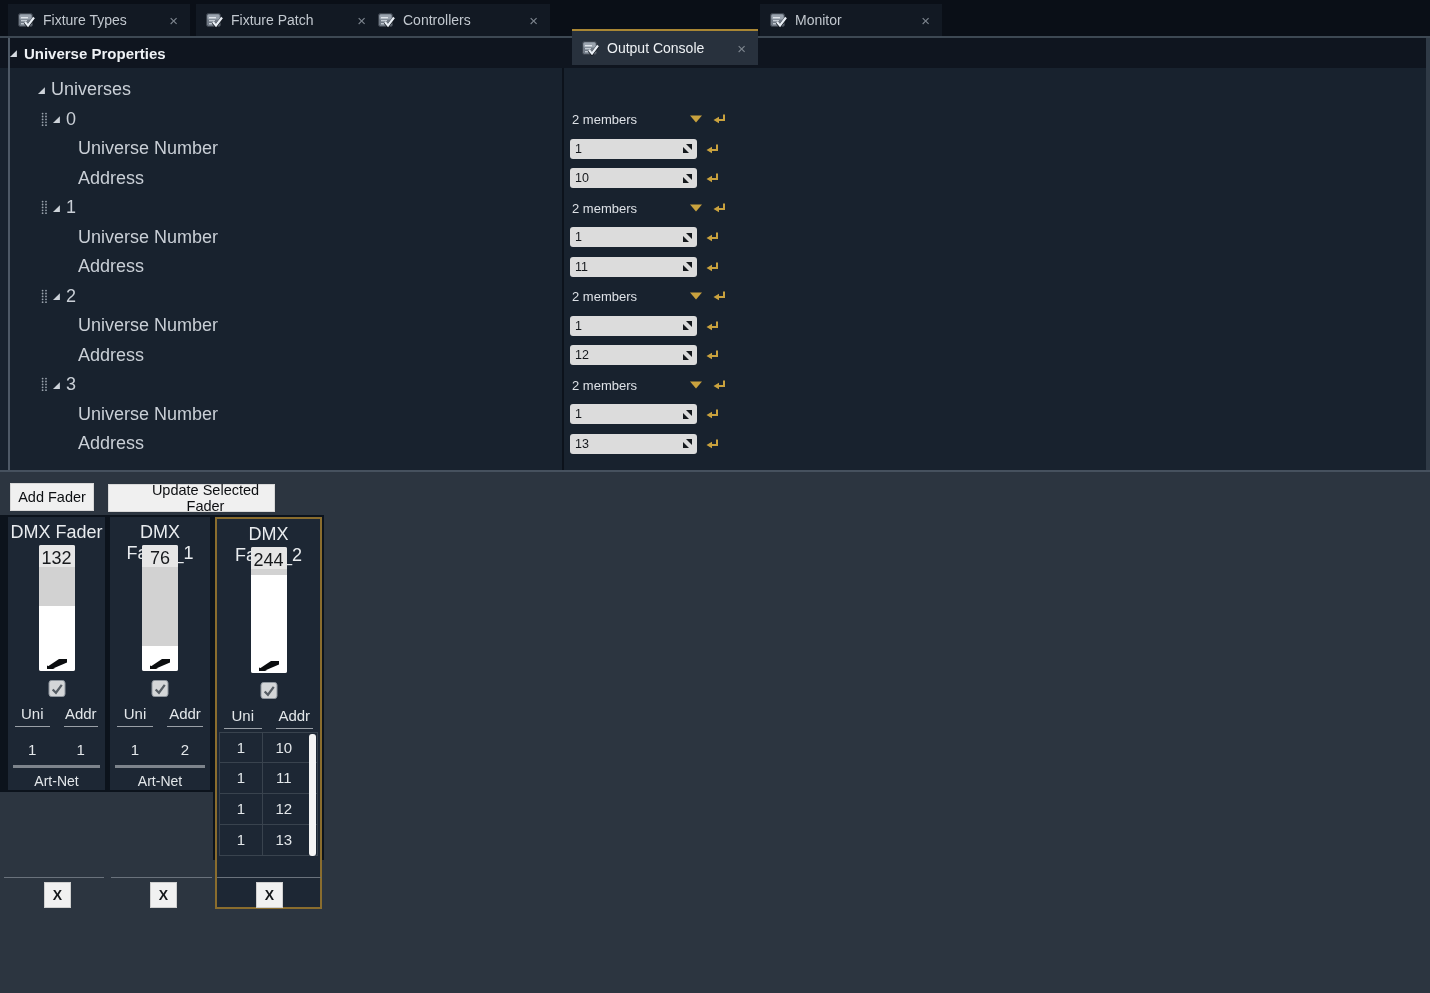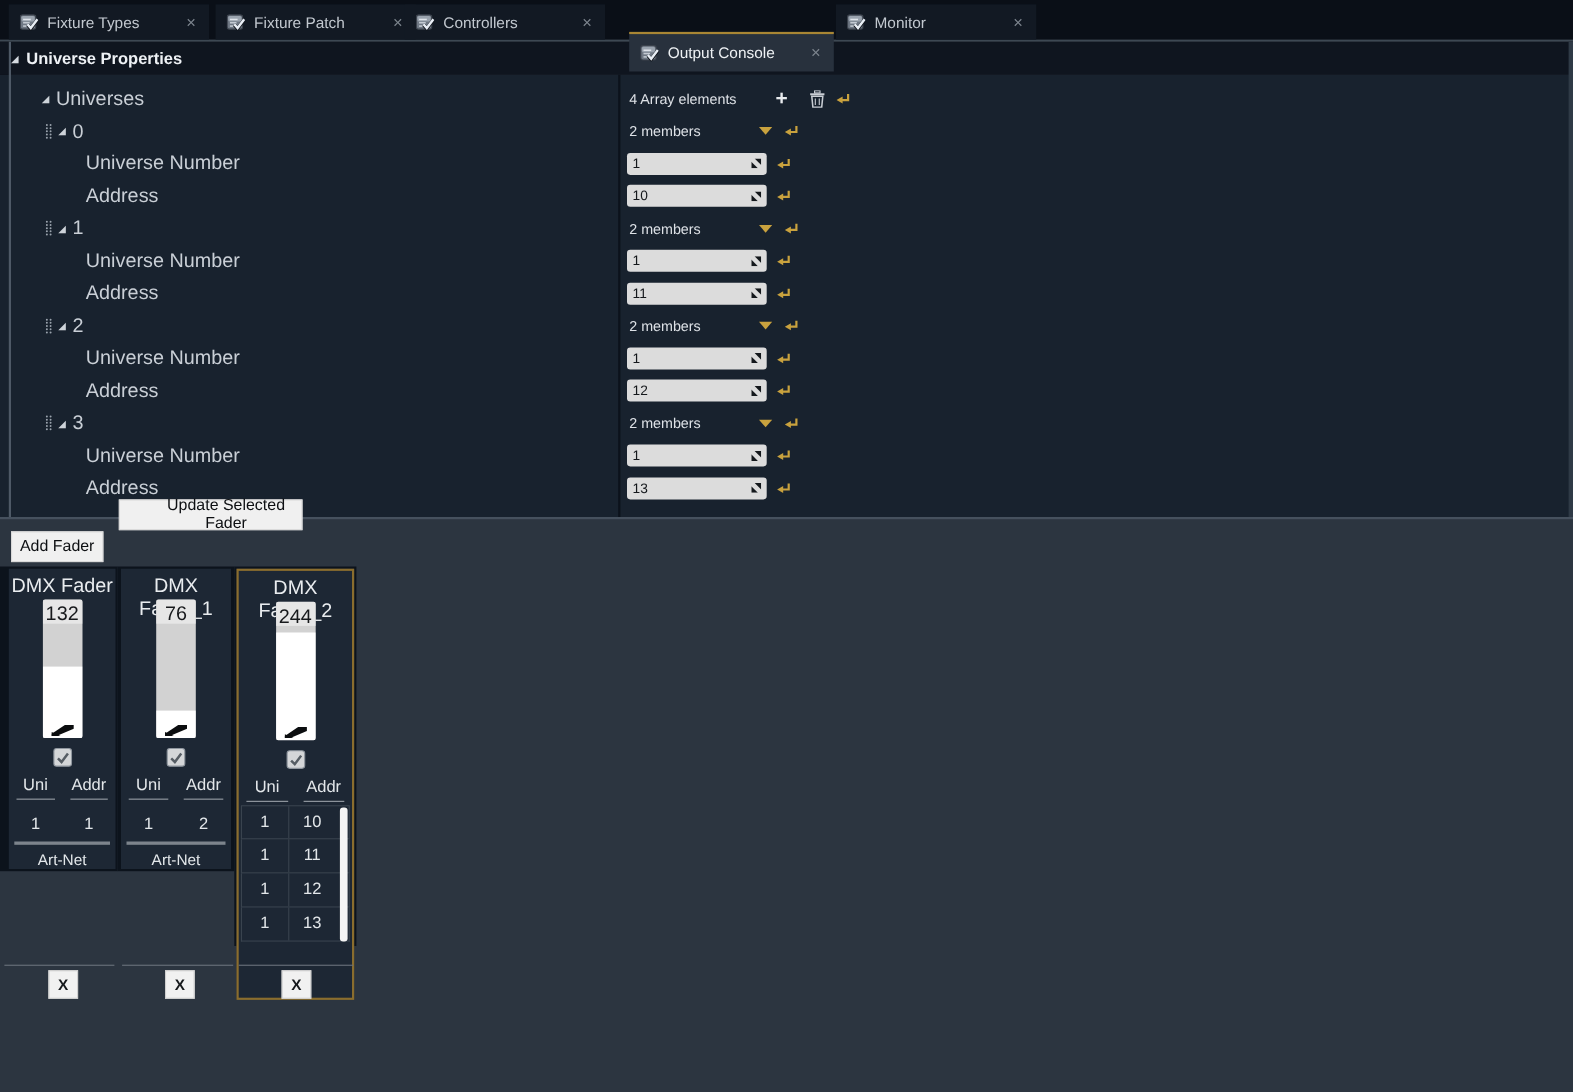--- a/index.html
+++ b/index.html
@@ -51,21 +51,21 @@
   .plus-ic{color:#e8ebee;font-size:19px;font-weight:bold;line-height:1;}
   .dd-tri{width:0;height:0;border-left:6px solid transparent;border-right:6px solid transparent;border-top:7px solid var(--reset-yellow);}
   .spin{position:absolute;left:0;top:50%;transform:translateY(-50%);width:127px;height:20px;background:var(--input-bg);
         border-radius:3px;display:flex;align-items:center;padding:0 5px;}
   .spintext{font-size:12.5px;color:#15181c;flex:1;}
 
   
   .toolbar-btn{position:absolute;background:#f0f0f0;border:1px solid #d8d8d8;color:#0d0f12;
                font-size:14.5px;font-family:inherit;display:flex;align-items:center;justify-content:center;}
   #add-fader-btn{left:10px;top:483px;width:84px;height:28px;}
-  #update-fader-btn{left:108px;top:454px;width:167px;height:28px;padding-left:28px;}
+  #update-fader-btn{left:108px;top:484px;width:167px;height:28px;padding-left:28px;}
 
   .fader-wrap{position:absolute;background:var(--gap-bg);}
   .fader-panel{position:absolute;background:var(--fader-panel-bg);}
   .fader-panel.sel{border:2px solid var(--selection-border);}
   .fader-title{position:absolute;left:0;top:5px;width:100%;text-align:center;font-size:18px;color:#e9ecef;}
   .slider{position:absolute;top:28px;width:36px;height:126px;background:#d2d2d2;border-radius:2px;overflow:hidden;}
   .slider .cap{position:absolute;left:0;top:0;width:100%;height:22px;background:#e6e6e6;}
   .slider .fill{position:absolute;left:0;bottom:0;width:100%;background:#ffffff;}
   .slider .fval{position:absolute;left:0;top:3px;width:100%;text-align:center;font-size:18px;color:#17191c;z-index:2;}
   .slider .thumb{position:absolute;left:50%;transform:translateX(-50%);bottom:2px;z-index:2;display:flex;}
@@ -169,41 +169,20 @@
 </div>
 <div id="panel-left-border"></div>
 <div id="panel-right-strip"></div>
 <div id="col-splitter"></div>
 <div id="prop-rows">
     <div class="prow">
       <div class="ncol ind0">
         <span class="tri">◢</span>
         <span class="nlabel">Universes</span>
       </div>
-      <div class="vcol">
-        <span class="vtext">4 Array elements</span>
-        <span class="icon-abs" style="left: 135px;">
-          <span class="plus-ic">+</span>
-        </span>
-        <span class="icon-abs" style="left: 166px;">
-          <svg width="14" height="16" viewBox="0 0 14 16">
-            <rect x="4.5" y="0.5" width="5" height="2" fill="none" stroke="#c9ced4"></rect>
-            <rect x="0.5" y="2.8" width="13" height="1.8" fill="#c9ced4"></rect>
-            <path d="M2 5.5 h10 l-1 10 h-8 z" fill="none" stroke="#c9ced4" stroke-width="1.4"></path>
-            <line x1="5.2" y1="7.5" x2="5.2" y2="13.5" stroke="#c9ced4"></line>
-            <line x1="8.8" y1="7.5" x2="8.8" y2="13.5" stroke="#c9ced4"></line>
-          </svg>
-        </span>
-        <span class="icon-abs" style="left: 190px;">
-          <svg width="13" height="12" viewBox="0 0 13 12">
-            <path d="M11 1.5 v5.5 h-6" fill="none" stroke="#c9a23e" stroke-width="2"></path>
-            <polygon points="0.5,7 6,3.8 6,10.2" fill="#c9a23e"></polygon>
-          </svg>
-        </span>
-      </div>
     </div>
     <div class="prow">
       <div class="ncol ind1">
         <span class="drag-dots">
           <svg width="7" height="15" viewBox="0 0 7 15">
             <circle cx="1.6" cy="1.6" r="0.9" fill="#9aa3ad"></circle>
             <circle cx="5" cy="1.6" r="0.9" fill="#9aa3ad"></circle>
             <circle cx="1.6" cy="4.5" r="0.9" fill="#9aa3ad"></circle>
             <circle cx="5" cy="4.5" r="0.9" fill="#9aa3ad"></circle>
             <circle cx="1.6" cy="7.4" r="0.9" fill="#9aa3ad"></circle>

